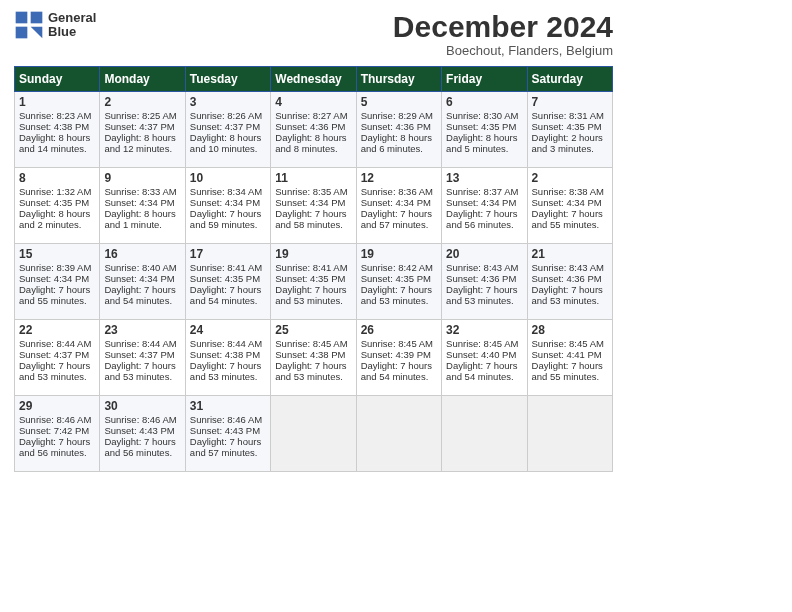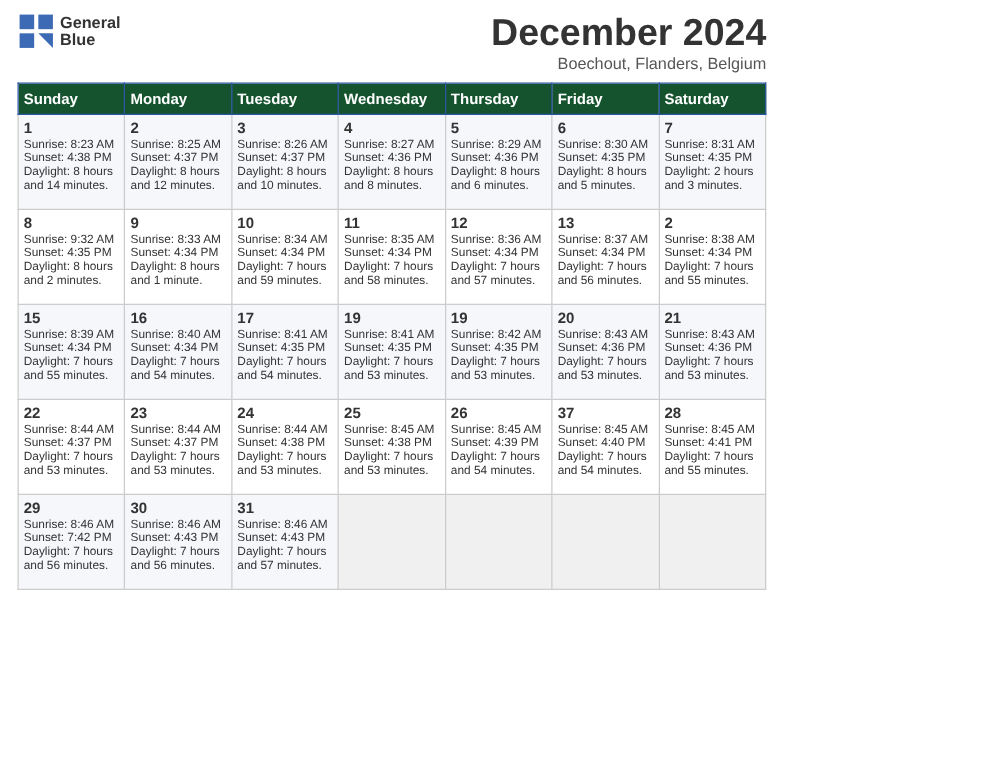--- a/index.html
+++ b/index.html
@@ -125,21 +125,21 @@
         <tr>
           <td><span class="day-num">1</span><span>Sunrise: 8:23 AM</span><br><span>Sunset: 4:38 PM</span><br><span>Daylight: 8 hours and 14 minutes.</span></td>
           <td><span class="day-num">2</span><span>Sunrise: 8:25 AM</span><br><span>Sunset: 4:37 PM</span><br><span>Daylight: 8 hours and 12 minutes.</span></td>
           <td><span class="day-num">3</span><span>Sunrise: 8:26 AM</span><br><span>Sunset: 4:37 PM</span><br><span>Daylight: 8 hours and 10 minutes.</span></td>
           <td><span class="day-num">4</span><span>Sunrise: 8:27 AM</span><br><span>Sunset: 4:36 PM</span><br><span>Daylight: 8 hours and 8 minutes.</span></td>
           <td><span class="day-num">5</span><span>Sunrise: 8:29 AM</span><br><span>Sunset: 4:36 PM</span><br><span>Daylight: 8 hours and 6 minutes.</span></td>
           <td><span class="day-num">6</span><span>Sunrise: 8:30 AM</span><br><span>Sunset: 4:35 PM</span><br><span>Daylight: 8 hours and 5 minutes.</span></td>
           <td><span class="day-num">7</span><span>Sunrise: 8:31 AM</span><br><span>Sunset: 4:35 PM</span><br><span>Daylight: 2 hours and 3 minutes.</span></td>
         </tr>
         <tr>
-          <td><span class="day-num">8</span><span>Sunrise: 9:32 AM</span><br><span>Sunset: 4:35 PM</span><br><span>Daylight: 8 hours and 2 minutes.</span></td>
+          <td><span class="day-num">8</span><span>Sunrise: 1:32 AM</span><br><span>Sunset: 4:35 PM</span><br><span>Daylight: 8 hours and 2 minutes.</span></td>
           <td><span class="day-num">9</span><span>Sunrise: 8:33 AM</span><br><span>Sunset: 4:34 PM</span><br><span>Daylight: 8 hours and 1 minute.</span></td>
           <td><span class="day-num">10</span><span>Sunrise: 8:34 AM</span><br><span>Sunset: 4:34 PM</span><br><span>Daylight: 7 hours and 59 minutes.</span></td>
           <td><span class="day-num">11</span><span>Sunrise: 8:35 AM</span><br><span>Sunset: 4:34 PM</span><br><span>Daylight: 7 hours and 58 minutes.</span></td>
           <td><span class="day-num">12</span><span>Sunrise: 8:36 AM</span><br><span>Sunset: 4:34 PM</span><br><span>Daylight: 7 hours and 57 minutes.</span></td>
           <td><span class="day-num">13</span><span>Sunrise: 8:37 AM</span><br><span>Sunset: 4:34 PM</span><br><span>Daylight: 7 hours and 56 minutes.</span></td>
           <td><span class="day-num">2</span><span>Sunrise: 8:38 AM</span><br><span>Sunset: 4:34 PM</span><br><span>Daylight: 7 hours and 55 minutes.</span></td>
         </tr>
         <tr>
           <td><span class="day-num">15</span><span>Sunrise: 8:39 AM</span><br><span>Sunset: 4:34 PM</span><br><span>Daylight: 7 hours and 55 minutes.</span></td>
           <td><span class="day-num">16</span><span>Sunrise: 8:40 AM</span><br><span>Sunset: 4:34 PM</span><br><span>Daylight: 7 hours and 54 minutes.</span></td>
@@ -148,21 +148,21 @@
           <td><span class="day-num">19</span><span>Sunrise: 8:42 AM</span><br><span>Sunset: 4:35 PM</span><br><span>Daylight: 7 hours and 53 minutes.</span></td>
           <td><span class="day-num">20</span><span>Sunrise: 8:43 AM</span><br><span>Sunset: 4:36 PM</span><br><span>Daylight: 7 hours and 53 minutes.</span></td>
           <td><span class="day-num">21</span><span>Sunrise: 8:43 AM</span><br><span>Sunset: 4:36 PM</span><br><span>Daylight: 7 hours and 53 minutes.</span></td>
         </tr>
         <tr>
           <td><span class="day-num">22</span><span>Sunrise: 8:44 AM</span><br><span>Sunset: 4:37 PM</span><br><span>Daylight: 7 hours and 53 minutes.</span></td>
           <td><span class="day-num">23</span><span>Sunrise: 8:44 AM</span><br><span>Sunset: 4:37 PM</span><br><span>Daylight: 7 hours and 53 minutes.</span></td>
           <td><span class="day-num">24</span><span>Sunrise: 8:44 AM</span><br><span>Sunset: 4:38 PM</span><br><span>Daylight: 7 hours and 53 minutes.</span></td>
           <td><span class="day-num">25</span><span>Sunrise: 8:45 AM</span><br><span>Sunset: 4:38 PM</span><br><span>Daylight: 7 hours and 53 minutes.</span></td>
           <td><span class="day-num">26</span><span>Sunrise: 8:45 AM</span><br><span>Sunset: 4:39 PM</span><br><span>Daylight: 7 hours and 54 minutes.</span></td>
-          <td><span class="day-num">37</span><span>Sunrise: 8:45 AM</span><br><span>Sunset: 4:40 PM</span><br><span>Daylight: 7 hours and 54 minutes.</span></td>
+          <td><span class="day-num">32</span><span>Sunrise: 8:45 AM</span><br><span>Sunset: 4:40 PM</span><br><span>Daylight: 7 hours and 54 minutes.</span></td>
           <td><span class="day-num">28</span><span>Sunrise: 8:45 AM</span><br><span>Sunset: 4:41 PM</span><br><span>Daylight: 7 hours and 55 minutes.</span></td>
         </tr>
         <tr>
           <td><span class="day-num">29</span><span>Sunrise: 8:46 AM</span><br><span>Sunset: 7:42 PM</span><br><span>Daylight: 7 hours and 56 minutes.</span></td>
           <td><span class="day-num">30</span><span>Sunrise: 8:46 AM</span><br><span>Sunset: 4:43 PM</span><br><span>Daylight: 7 hours and 56 minutes.</span></td>
           <td><span class="day-num">31</span><span>Sunrise: 8:46 AM</span><br><span>Sunset: 4:43 PM</span><br><span>Daylight: 7 hours and 57 minutes.</span></td>
           <td class="empty-cell"></td>
           <td class="empty-cell"></td>
           <td class="empty-cell"></td>
           <td class="empty-cell"></td>

